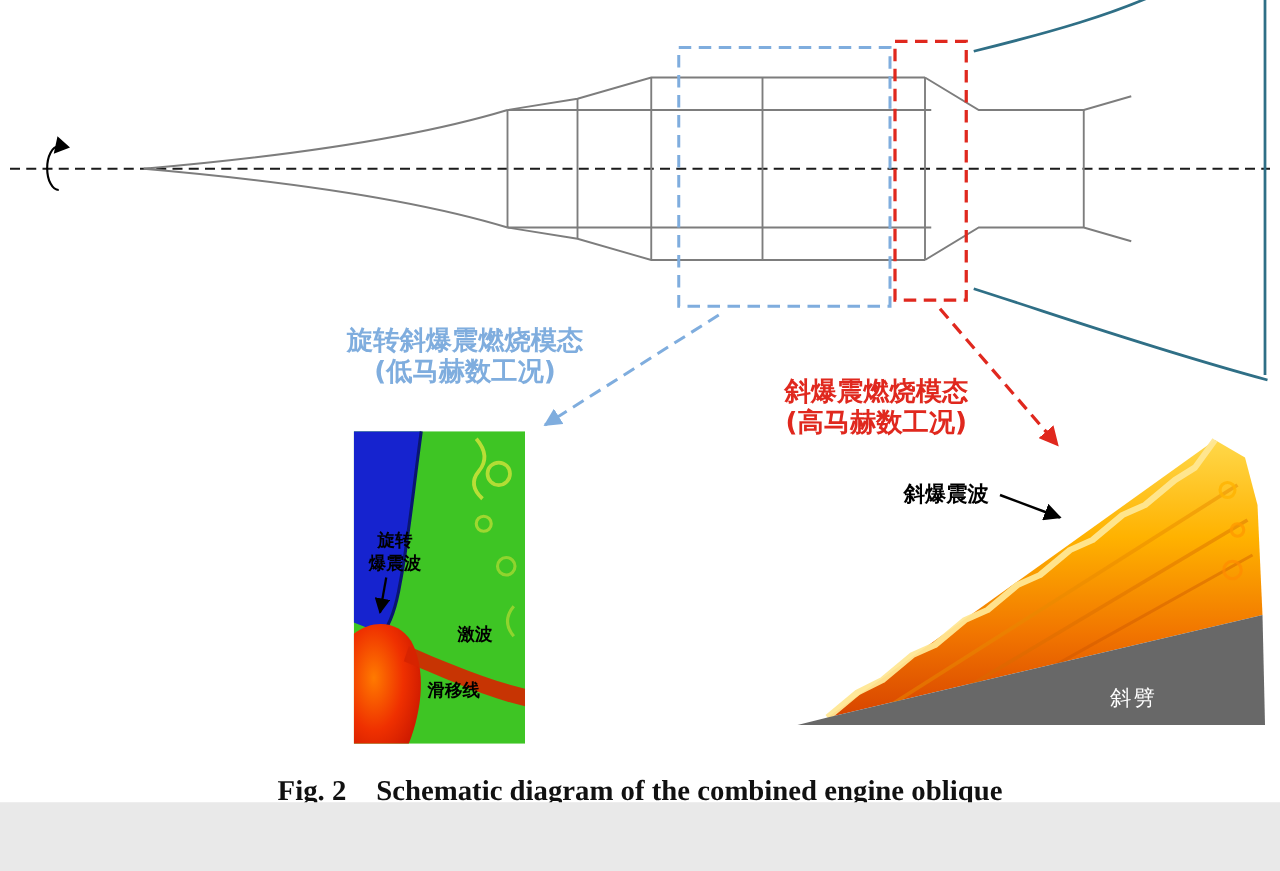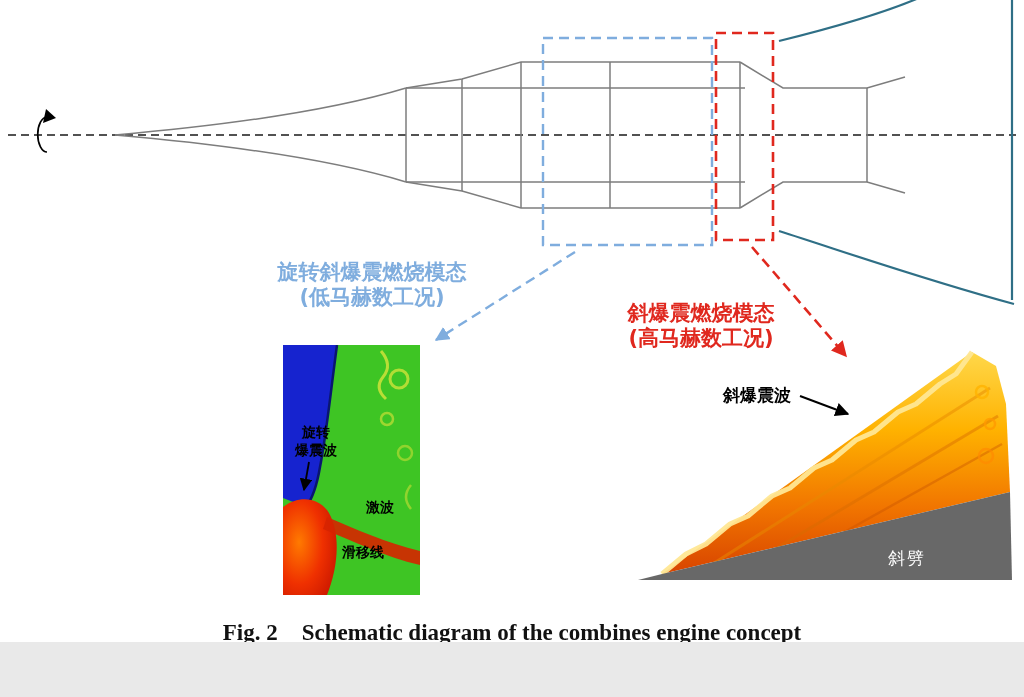--- a/index.html
+++ b/index.html
@@ -127,19 +127,19 @@
       <circle cx="360" cy="76" r="5" stroke="#ff9a00" stroke-width="2.5" fill="none" opacity="0.8"></circle>
       <circle cx="356" cy="108" r="7" stroke="#ff8a00" stroke-width="2.5" fill="none" opacity="0.7"></circle>
       <path d="M8,232 L32,226 L380,144 L382,232 Z" fill="#686868"></path>
       <text x="258" y="216" font-size="17" fill="#ffffff" letter-spacing="2">斜劈</text>
       <text x="127" y="53" text-anchor="middle" font-size="17" font-weight="600" fill="#000">斜爆震波</text>
       <line x1="170" y1="48" x2="218" y2="66" stroke="#000" stroke-width="2" marker-end="url(#mBlack)"></line>
     </g>
   </svg>
 
   <div class="caption">
-    <span class="fig-num">Fig. 2</span><span>Schematic diagram of the combines engine concept</span>
+    <span class="fig-num">Fig. 2</span><span>Schematic diagram of the combined engine oblique</span>
   </div>
 
 
   <div class="bottom-strip"></div>
 
 </div>
 
 </body></html>

